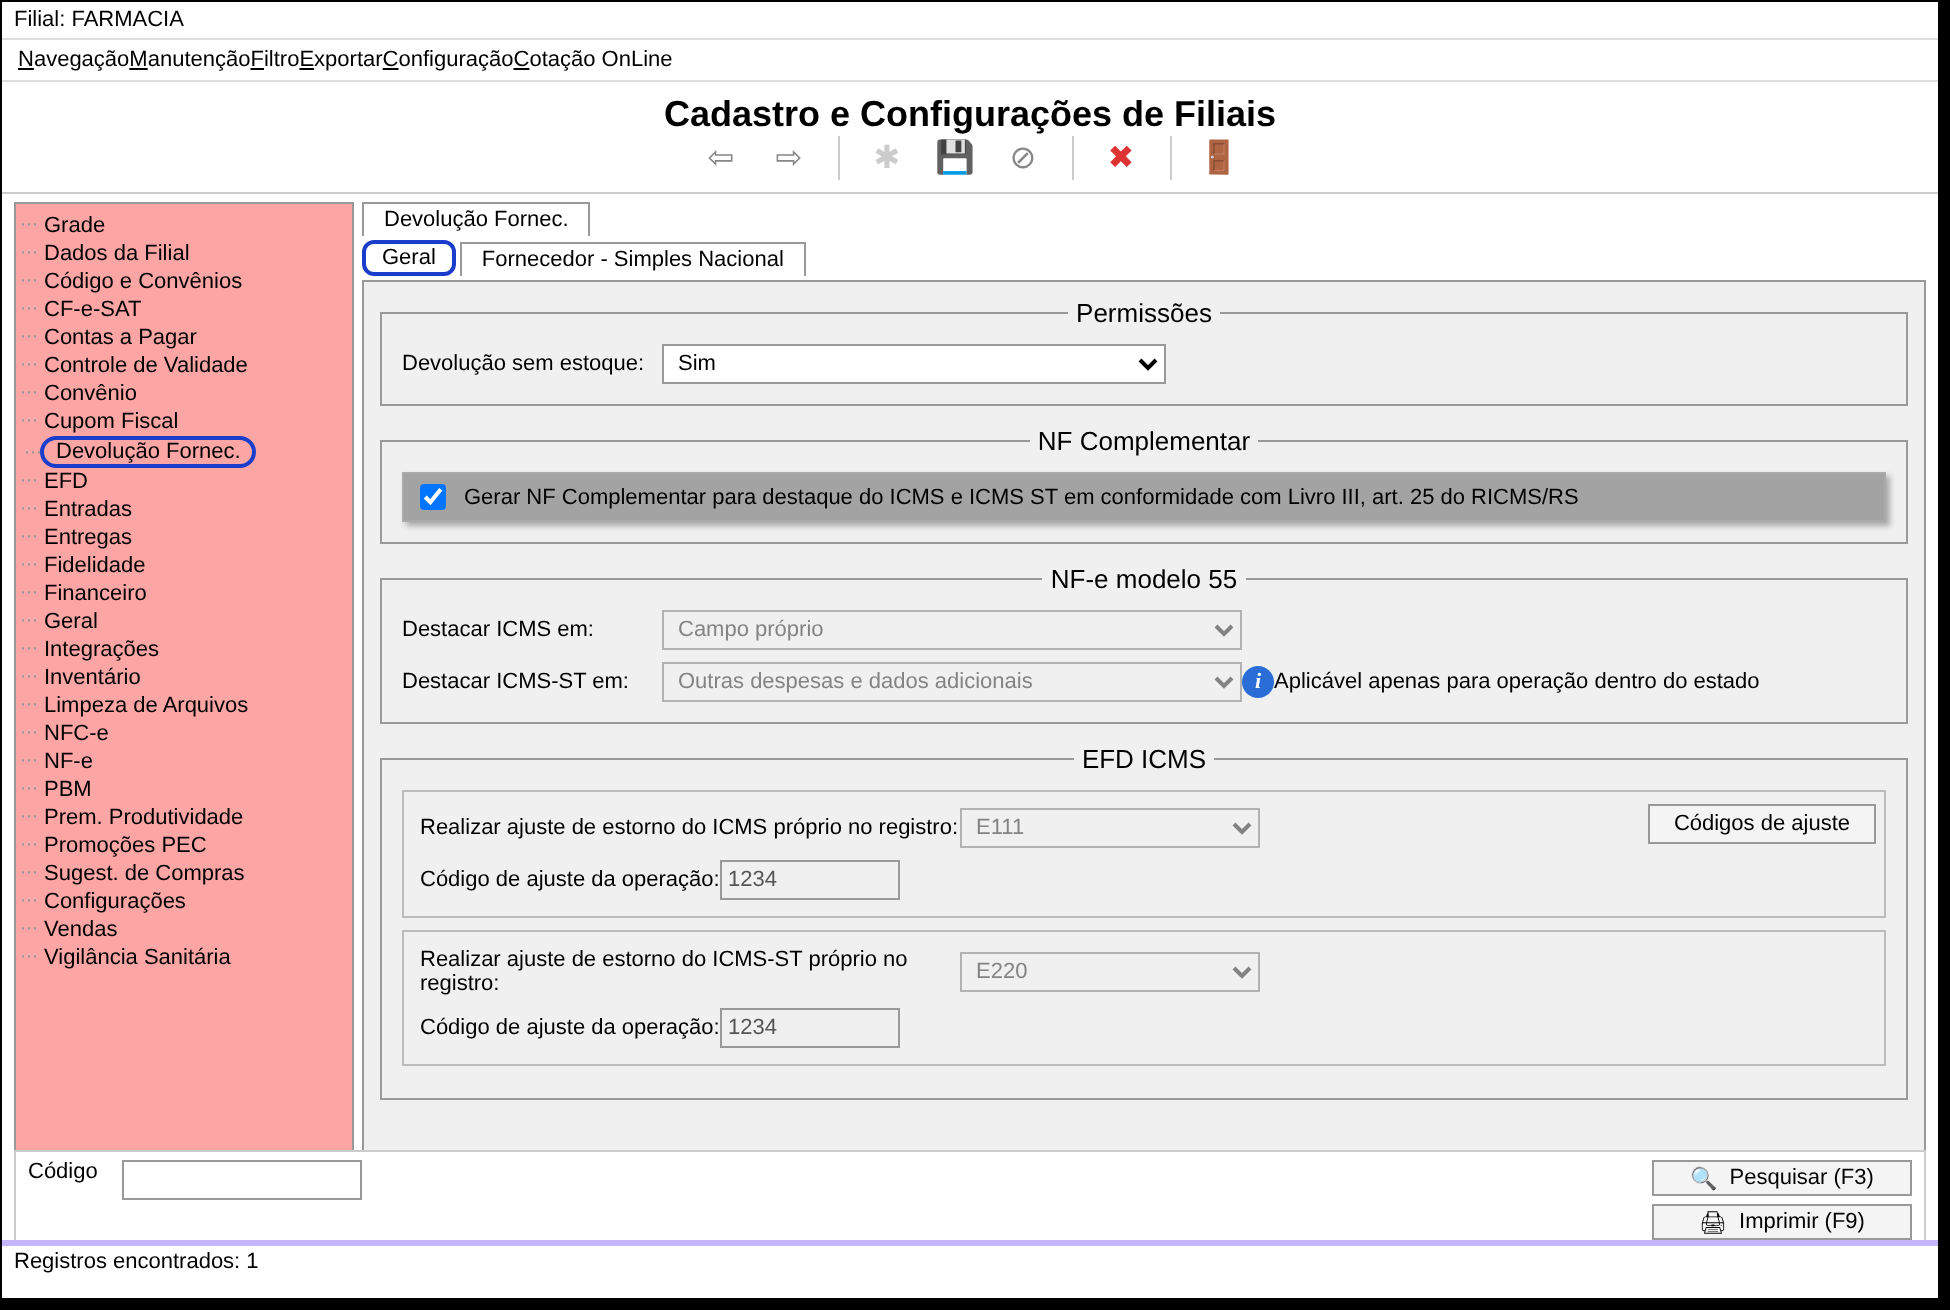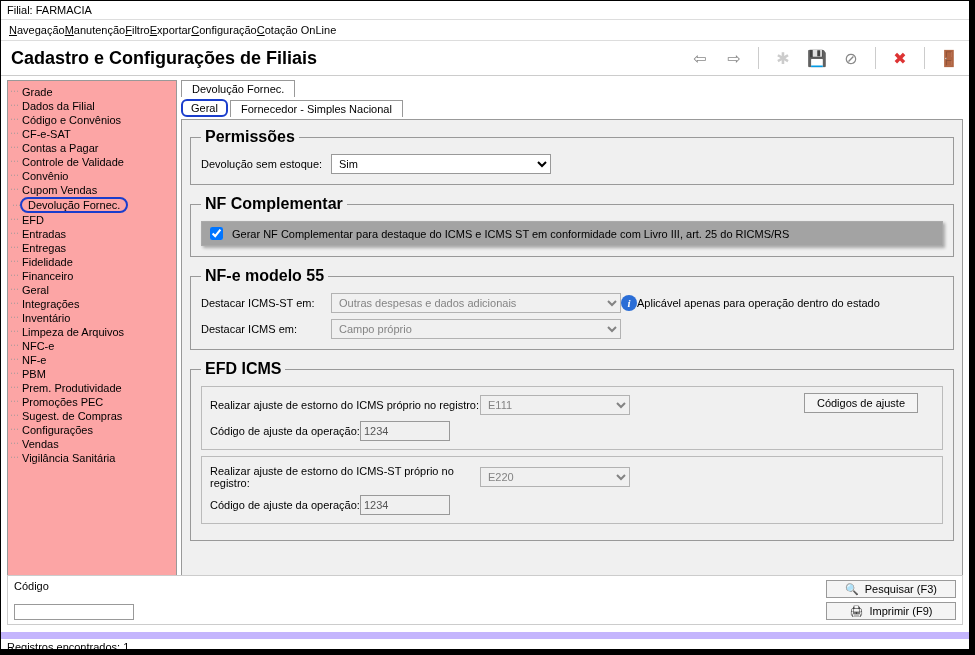--- a/index.html
+++ b/index.html
@@ -41,20 +41,21 @@
     }
     .menu-item u {
       text-decoration: underline;
     }
     .header-bar {
       display: flex;
       align-items: center;
       justify-content: space-between;
       padding: 6px 10px;
       border-bottom: 1px solid #ccc;
+      flex-direction: column;
     }
     .page-title {
       font-size: 18px;
       font-weight: bold;
     }
     .toolbar-icons {
       display: flex;
       gap: 14px;
       align-items: center;
     }
@@ -137,23 +138,24 @@
       height: 462px;
       padding: 8px;
     }
     fieldset {
       border: 1px solid #999;
       margin: 0 0 10px 0;
       padding: 8px 10px 10px 10px;
       background: #f0f0f0;
     }
     legend {
-      font-weight: bold;
+      font-weight: normal;
       padding: 0 4px;
-      font-size: 16px;
+      font-size: 13px;
+      text-align: center;
     }
     .row {
       display: flex;
       align-items: center;
       gap: 0;
       margin-bottom: 6px;
     }
     .row:last-child { margin-bottom: 0; }
     label.field-label {
       display: inline-block;
@@ -211,21 +213,21 @@
       bottom: 24px;
       height: 50px;
       border: 1px solid #ccc;
       display: flex;
       justify-content: space-between;
       padding: 4px 6px;
       background: #fff;
     }
     .codigo-box {
       display: flex;
-      flex-direction: column;
+      flex-direction: row;
       gap: 12px;
     }
     .codigo-box input {
       width: 120px;
     }
     .footer-buttons {
       display: flex;
       flex-direction: column;
       gap: 4px;
     }
@@ -238,28 +240,28 @@
       align-items: center;
       justify-content: center;
       gap: 6px;
       cursor: pointer;
     }
     .status-bar {
       position: absolute;
       bottom: 0;
       left: 0;
       right: 0;
-      height: 17px;
-      border-top: 7px solid #c4b5fd;
+      height: 29px;
+      border-top: 3px solid #c4b5fd;
       padding: 2px 6px;
       background: #fff;
     }
     .codigos-ajuste-btn {
       position: absolute;
-      right: 24px;
+      right: 4px;
       top: 6px;
     }
   </style>
 </head>
 <body>
 
 <div class="window">
   <div class="title-bar">Filial: FARMACIA</div>
 
   <div class="menu-bar">
@@ -289,21 +291,21 @@
 
   <div class="main-area">
     <div class="sidebar">
       <div class="tree-item">Grade</div>
       <div class="tree-item">Dados da Filial</div>
       <div class="tree-item">Código e Convênios</div>
       <div class="tree-item">CF-e-SAT</div>
       <div class="tree-item">Contas a Pagar</div>
       <div class="tree-item">Controle de Validade</div>
       <div class="tree-item">Convênio</div>
-      <div class="tree-item">Cupom Vendas</div>
+      <div class="tree-item">Cupom Fiscal</div>
       <div class="tree-item selected">Devolução Fornec.</div>
       <div class="tree-item">EFD</div>
       <div class="tree-item">Entradas</div>
       <div class="tree-item">Entregas</div>
       <div class="tree-item">Fidelidade</div>
       <div class="tree-item">Financeiro</div>
       <div class="tree-item">Geral</div>
       <div class="tree-item">Integrações</div>
       <div class="tree-item">Inventário</div>
       <div class="tree-item">Limpeza de Arquivos</div>
@@ -326,49 +328,49 @@
         <div class="tab selected">Geral</div>
         <div class="tab">Fornecedor - Simples Nacional</div>
       </div>
 
       <div class="content-body">
 
         <fieldset>
           <legend>Permissões</legend>
           <div class="row">
             <label class="field-label" style="width:130px">Devolução sem estoque:</label>
-            <select style="width:220px">
+            <select style="width:252px">
               <option>Sim</option>
             </select>
           </div>
         </fieldset>
 
         <fieldset>
           <legend>NF Complementar</legend>
           <div class="checkbox-row">
             <input type="checkbox" checked="" style="">
             <span>Gerar NF Complementar para destaque do ICMS e ICMS ST em conformidade com Livro III, art. 25 do RICMS/RS</span>
           </div>
         </fieldset>
 
         <fieldset>
           <legend>NF-e modelo 55</legend>
+          <div class="row">
+            <label class="field-label" style="width:130px">Destacar ICMS em:</label>
+            <select disabled="" style="width:290px">
+              <option>Campo próprio</option>
+            </select>
+          </div>
           <div class="row">
             <label class="field-label" style="width:130px">Destacar ICMS-ST em:</label>
             <select disabled="" style="width:290px">
               <option>Outras despesas e dados adicionais</option>
             </select>
             <span class="info-icon">i</span>
             <span>Aplicável apenas para operação dentro do estado</span>
-          </div>
-          <div class="row">
-            <label class="field-label" style="width:130px">Destacar ICMS em:</label>
-            <select disabled="" style="width:290px">
-              <option>Campo próprio</option>
-            </select>
           </div>
         </fieldset>
 
         <fieldset>
           <legend>EFD ICMS</legend>
 
           <div class="inner-box">
             <button class="btn codigos-ajuste-btn">Códigos de ajuste</button>
             <div class="row">
               <label class="field-label" style="width:270px">Realizar ajuste de estorno do ICMS próprio no registro:</label>

